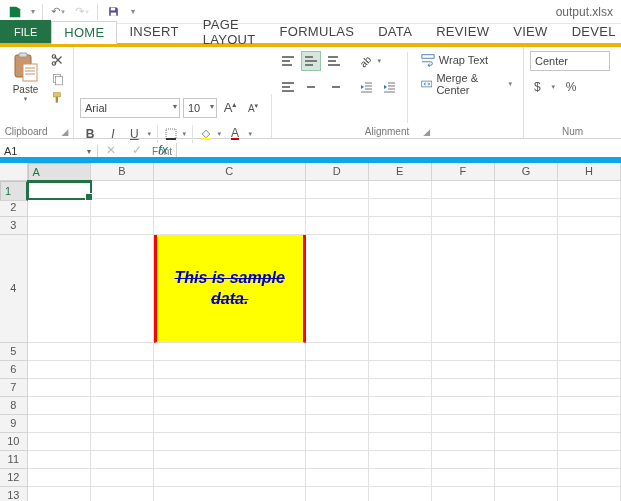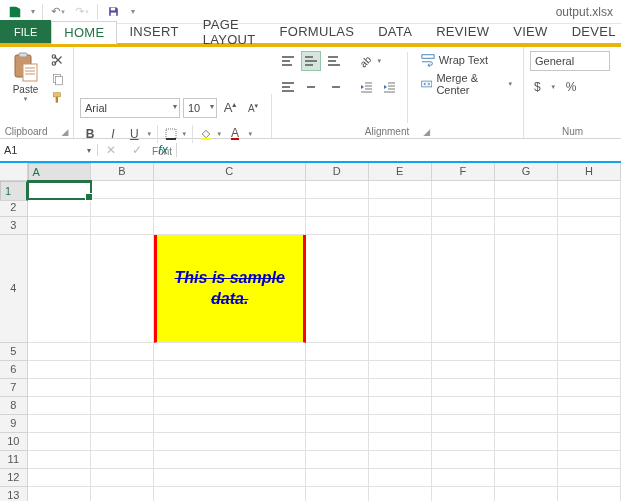--- a/index.html
+++ b/index.html
@@ -34,21 +34,21 @@
   .fontsize { width: 34px; }
   .sq { width: 20px; height: 20px; border: 1px solid transparent; display: flex; align-items: center; justify-content: center; cursor: pointer; font-size: 12px; color: #555; }
   .sq.split { width: 28px; justify-content: flex-start; padding-left: 3px; position: relative; }
   .sq.split::after { content: "▾"; font-size: 7px; color: #777; position: absolute; right: 2px; top: 5px; }
   .underline-bar { border-bottom: 2px solid #c00; display: inline-block; line-height: 10px; }
   .align-ic { display: grid; grid-template-rows: repeat(3, 2px); gap: 2px; width: 12px; }
   .align-ic span { background: #7a7a7a; height: 2px; }
   .btn-wide { height: 20px; border: 1px solid transparent; display: flex; align-items: center; padding: 0 4px; gap: 4px; cursor: pointer; font-size: 11px; color: #444; }
   .btn-wide.split::after { content: "▾"; font-size: 7px; color: #777; margin-left: 4px; }
   
-  .fbar { height: 24px; border-bottom: 2px solid #0ea5e9; display: flex; align-items: center; }
+  .fbar { height: 24px; border-bottom: 6px solid #0ea5e9; display: flex; align-items: flex-end; }
   .namebox-wrap { width: 98px; border-right: 1px solid #d4d4d4; display: flex; align-items: center; padding: 0 4px; position: relative; }
   .namebox { border: none; outline: none; width: 100%; font-size: 11px; color: #333; }
   .namebox-wrap .dd { position: absolute; right: 6px; font-size: 8px; color: #666; }
   .fxbtns { display: flex; align-items: center; border-right: 1px solid #d4d4d4; }
   .fxbtn { width: 26px; display: flex; align-items: center; justify-content: center; color: #bbb; font-size: 12px; cursor: pointer; }
   .fxlabel { width: 26px; display: flex; align-items: center; justify-content: center; font-style: italic; font-size: 12px; color: #0f766e; cursor: pointer; }
   .formula-input { flex: 1; border: none; outline: none; padding: 0 6px; font-size: 11px; }
   
   .grid { position: relative; }
   .gridhead { display: flex; height: 18px; }
@@ -305,21 +305,21 @@
     <div class="group-label">
         <span>Alignment</span>
         <span class="dlgl">◢</span>
       </div>
   </div>
 
   <div class="group" style="flex:1;border-right:none;">
     <div class="group-body" style="flex-direction:column;gap:4px;">
       <div class="ctl-row">
         <div class="sel" style="width:80px;">
-            <span>General</span>
+            <span>Center</span>
           </div>
       </div>
       <div class="ctl-row">
         <div class="sq split">
             <span>$</span>
           </div>
         <div class="sq">
             <span>%</span>
           </div>
       </div>

